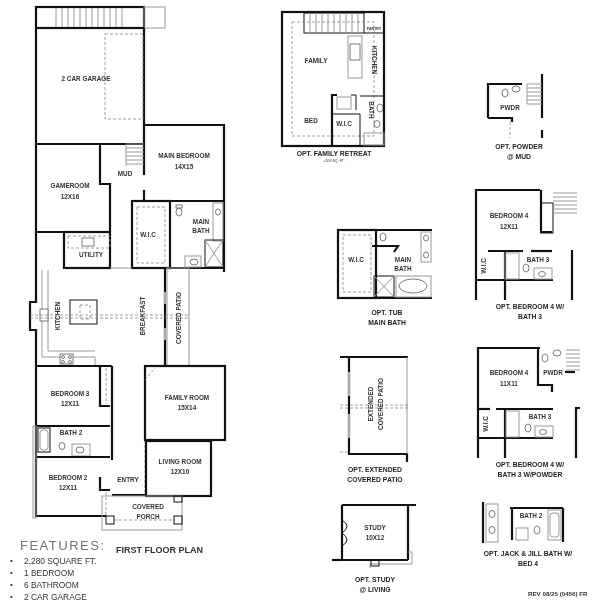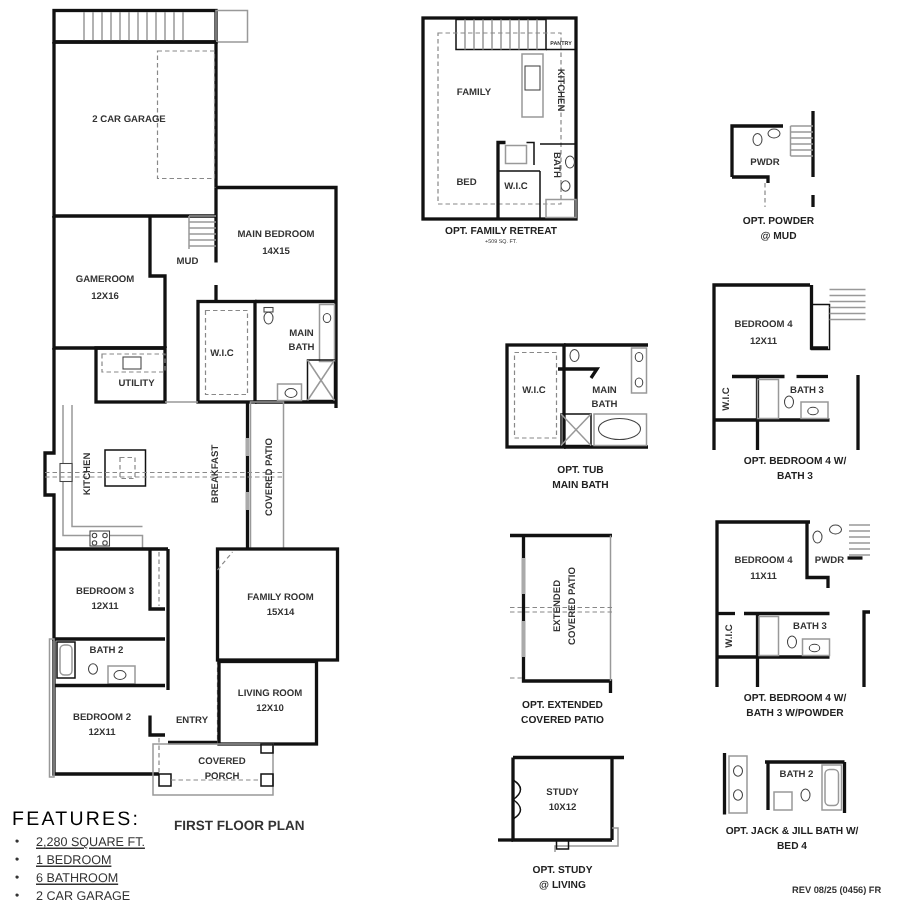--- a/index.html
+++ b/index.html
@@ -7,23 +7,23 @@
   svg { position:absolute; left:0; top:0; }
   .wall { stroke:#111; stroke-width:2.2; fill:none; }
   .thin { stroke:#111; stroke-width:1; fill:none; }
   .grey { stroke:#999; stroke-width:1; fill:none; }
   .dash { stroke:#888; stroke-width:0.8; fill:none; stroke-dasharray:3 2; }
   .fix { stroke:#444; stroke-width:0.7; fill:#fff; }
   .lbl { font-family:"Liberation Sans", sans-serif; font-size:6.4px; font-weight:bold; fill:#333; text-anchor:middle; }
   .cap { font-family:"Liberation Sans", sans-serif; font-size:6.8px; font-weight:bold; fill:#222; text-anchor:middle; }
   .tiny { font-family:"Liberation Sans", sans-serif; font-size:3.6px; fill:#333; text-anchor:middle; }
   .features { position:absolute; left:8px; top:538px; }
-  .features .ftitle { font-size:13px; letter-spacing:1.5px; color:#000000; margin:0 0 2px 0; }
+  .features .ftitle { font-size:13px; letter-spacing:1.5px; color:#737373; margin:0 0 2px 12px; }
   .features ul { list-style:none; margin:0; padding:0; }
-  .features li { font-size:8.4px; color:#333; line-height:12px; position:relative; padding-left:16px;text-decoration:underline; }
+  .features li { font-size:8.4px; color:#333; line-height:12px; position:relative; padding-left:16px; }
   .features li::before { content:"•"; position:absolute; left:2px; font-size:8px; }
   .first-floor { position:absolute; left:116px; top:545px; font-size:9px; font-weight:bold; color:#333; }
   .rev { position:absolute; left:528px; top:590px; font-size:6.2px; font-weight:bold; color:#333; }
 </style>
 </head>
 <body>
 
 <svg width="600" height="600" viewBox="0 0 600 600">
 
   <g>

